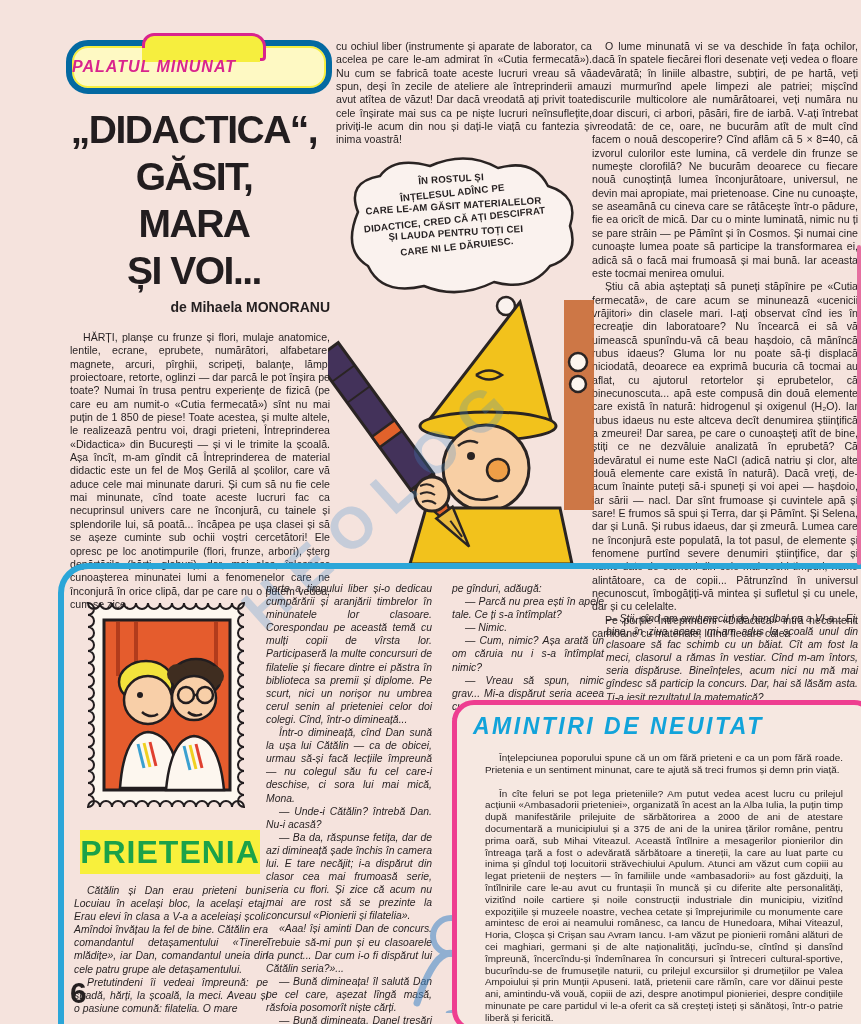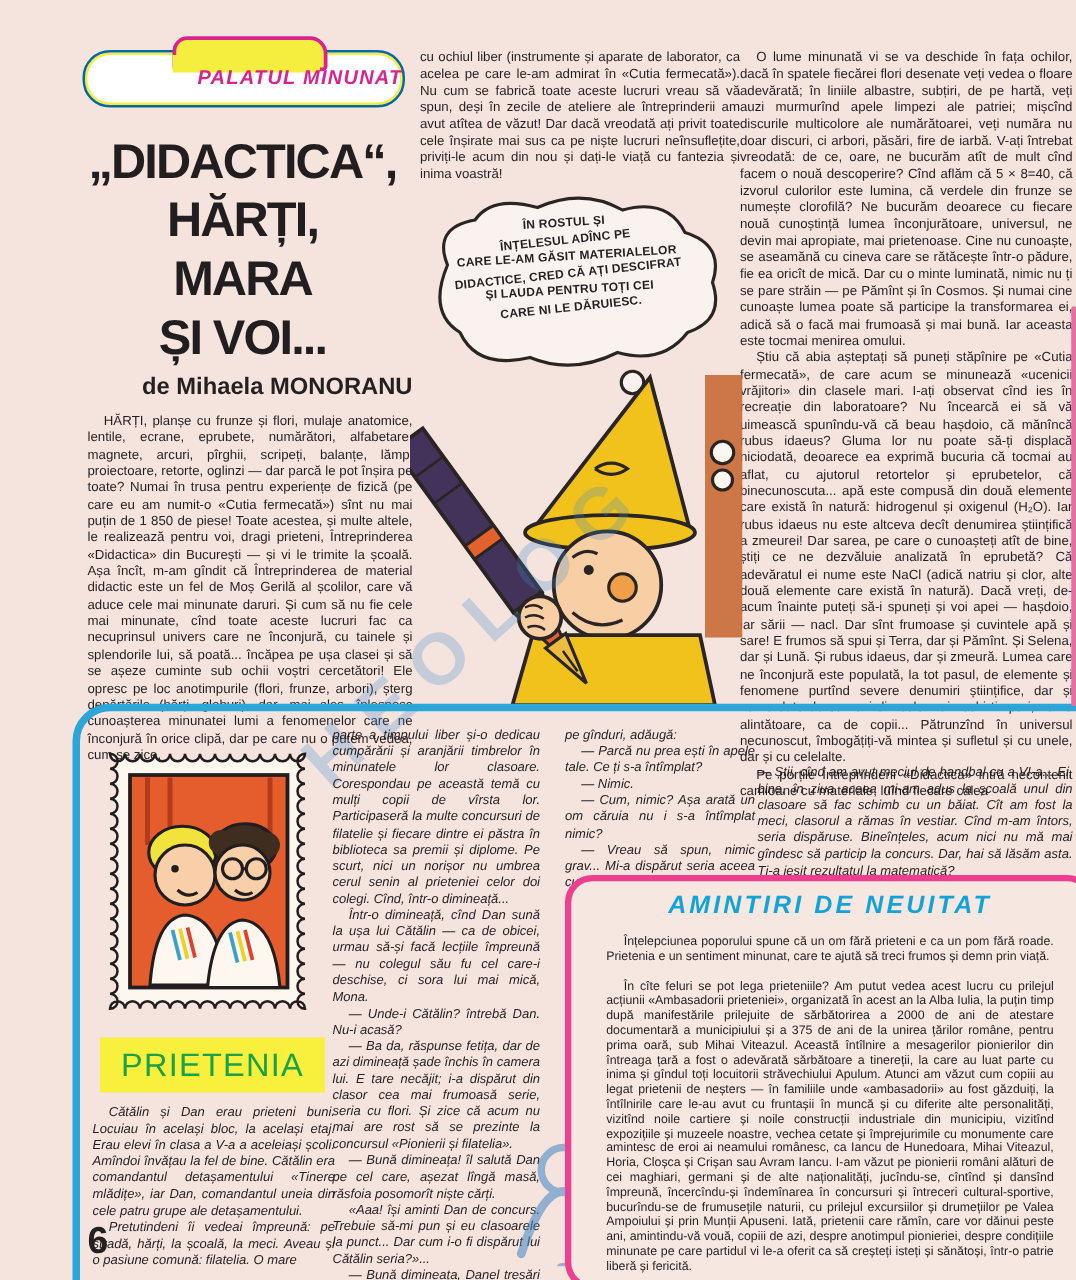--- a/index.html
+++ b/index.html
@@ -1,32 +1,32 @@
 <!DOCTYPE html>
 <html><head>
 <meta charset="utf-8">
 <style>
   html,body{margin:0;padding:0;background:#d8cfc6;}
   .page{position:relative;width:861px;height:1024px;margin:0 auto;background:#f5e3dd;
         font-family:"Liberation Sans",sans-serif;color:#241f20;overflow:hidden;}
   .abs{position:absolute;}
 
   
-  .banner{left:66px;top:40px;width:254px;height:42px;background:#ffffff;border:2px solid #0369a1;
-          border-radius:22px;display:flex;align-items:center;justify-content:flex-end;box-shadow:0 0 0 2px #f6ee3e inset;}
+  .banner{left:66px;top:40px;width:254px;height:42px;background:#fef9c3;border:6px solid #0369a1;
+          border-radius:22px;display:flex;align-items:center;justify-content:flex-start;box-shadow:0 0 0 2px #f6ee3e inset;}
   .banner:before{content:"";position:absolute;top:-13px;left:70px;width:118px;height:22px;background:#f6ee3e;
           border:3px solid #d9248e;border-radius:12px 14px 4px 4px;z-index:0;}
   .banner:after{content:"";position:absolute;top:2px;left:70px;width:118px;height:14px;background:#f6ee3e;z-index:1;}
   .banner span{position:relative;z-index:2;font-style:italic;font-weight:800;font-size:16px;
           letter-spacing:1px;color:#d9248e;}
 
   
   .art-title{left:58px;top:106px;width:272px;}
   .art-title div{text-align:center;font-weight:800;font-size:39px;line-height:47px;letter-spacing:-1.5px;color:#221d1f;}
-  .byline{left:58px;top:299px;width:272px;text-align:right;font-weight:800;font-size:19px;}
+  .byline{left:58px;top:299px;width:272px;text-align:right;font-weight:800;font-size:14px;}
 
   
   .txt{font-size:10.6px;line-height:13.35px;text-align:justify;}
   .txt p{margin:0;text-indent:13px;}
   .cont p:first-child{text-indent:0;}
   .ital{font-style:italic;font-size:10.4px;line-height:13.1px;}
 
   .col-left {left:70px;top:331px;width:260px;}
   .col-mid  {left:336px;top:40px;width:256px;}
   .col-right{left:592px;top:40px;width:266px;}
@@ -39,32 +39,32 @@
   .bubble-lines div:nth-child(even){transform:rotate(-1deg);}
 
   
   .watermark{left:235px;top:610px;transform:rotate(-42deg);transform-origin:left bottom;
              font-size:58px;font-weight:800;letter-spacing:16px;color:rgba(62,140,205,.26);white-space:nowrap;}
 
   
   .blue-frame{left:58px;top:563px;width:830px;height:480px;border:6px solid #2ba6d8;border-radius:30px;}
   .magenta-box{left:452px;top:700px;width:424px;height:332px;border:5px solid #ee3e90;border-radius:22px;
                background:#f6e8e1;padding:6px 16px 0 16px;box-sizing:border-box;}
-  .am-title{text-align:center;font-style:italic;font-weight:900;font-size:20px;letter-spacing:2.5px;
+  .am-title{text-align:left;font-style:italic;font-weight:900;font-size:23px;letter-spacing:2.5px;
             color:#12a3da;margin:2px 0 5px 0;}
   .am-body{font-size:9.9px;line-height:11.8px;text-align:justify;}
   .am-body p{margin:12px;text-indent:14px;}
   .sig-name{text-align:right;padding-right:58px;font-weight:800;font-size:13px;letter-spacing:1.5px;margin-top:4px;}
   .sig-role{text-align:center;padding-left:46px;font-weight:800;font-size:11.3px;margin-top:1px;}
 
   
   .stamp{left:78px;top:592px;width:178px;height:226px;}
   .prietenia-banner{left:80px;top:830px;width:180px;height:44px;background:#f8f03c;display:flex;
                     align-items:center;justify-content:center;}
-  .prietenia-banner span{font-weight:400;font-size:26px;letter-spacing:1px;color:#1ba249;}
+  .prietenia-banner span{font-weight:700;font-size:32px;letter-spacing:1px;color:#1ba249;}
   .prietenia-text{left:74px;top:884px;width:194px;}
   .page-number{left:70px;top:976px;font-size:30px;font-weight:800;}
 
   
   .story-a{left:266px;top:582px;width:166px;}
   .story-b{left:452px;top:582px;width:152px;}
   .story-c{left:606px;top:612px;width:252px;}
 
   .flourish{left:405px;top:898px;opacity:.55;}
   .edge-sliver{right:0;top:245px;width:4px;height:320px;background:#e66fa0;border-radius:2px;}
@@ -73,21 +73,21 @@
 <body>
 
 <div class="page">
 
   <div class="abs banner">
     <span>PALATUL MINUNAT</span>
   </div>
 
   <div class="abs art-title">
       <div>„DIDACTICA“,</div>
-      <div>HĂRȚI,</div>
+      <div>GĂSIT,</div>
       <div>MARA</div>
       <div>ȘI VOI...</div>
     </div>
   <div class="abs byline">de Mihaela MONORANU</div>
 
   <div class="abs txt col-left">
       <p>HĂRȚI, planșe cu frunze și flori, mulaje anatomice, lentile, ecrane, eprubete, numărători, alfabetare, magnete, arcuri, pîrghii, scripeți, balanțe, lămpi proiectoare, retorte, oglinzi — dar parcă le pot înșira pe toate? Numai în trusa pentru experiențe de fizică (pe care eu am numit-o «Cutia fermecată») sînt nu mai puțin de 1 850 de piese! Toate acestea, și multe altele, le realizează pentru voi, dragi prieteni, Întreprinderea «Didactica» din București — și vi le trimite la școală. Așa încît, m-am gîndit că Întreprinderea de material didactic este un fel de Moș Gerilă al școlilor, care vă aduce cele mai minunate daruri. Și cum să nu fie cele mai minunate, cînd toate aceste lucruri fac ca necuprinsul univers care ne înconjură, cu tainele și splendorile lui, să poată... încăpea pe ușa clasei și să se așeze cuminte sub ochii voștri cercetători! Ele opresc pe loc anotimpurile (flori, frunze, arbori), șterg depărtările (hărți, globuri), dar, mai ales, înlesnesc cunoașterea minunatei lumi a fenomenelor care ne înconjură în orice clipă, dar pe care nu o putem vedea, cum se zice,</p>
     </div>
   <div class="abs txt col-mid cont">
       <p>cu ochiul liber (instrumente și aparate de laborator, ca acelea pe care le-am admirat în «Cutia fermecată»). Nu cum se fabrică toate aceste lucruri vreau să vă spun, deși în zecile de ateliere ale întreprinderii am avut atîtea de văzut! Dar dacă vreodată ați privit toate cele înșirate mai sus ca pe niște lucruri neînsuflețite, priviți-le acum din nou și dați-le viață cu fantezia și inima voastră!</p>
@@ -190,22 +190,22 @@
   <div class="abs txt ital prietenia-text">
       <p>Cătălin și Dan erau prieteni buni. Locuiau în același bloc, la același etaj. Erau elevi în clasa a V-a a aceleiași școli. Amîndoi învățau la fel de bine. Cătălin era comandantul detașamentului «Tinere mlădițe», iar Dan, comandantul uneia din cele patru grupe ale detașamentului.</p>
       <p>Pretutindeni îi vedeai împreună: pe stradă, hărți, la școală, la meci. Aveau și o pasiune comună: filatelia. O mare</p>
     </div>
 
   <div class="abs txt ital story-a cont">
       <p>parte a timpului liber și-o dedicau cumpărării și aranjării timbrelor în minunatele lor clasoare. Corespondau pe această temă cu mulți copii de vîrsta lor. Participaseră la multe concursuri de filatelie și fiecare dintre ei păstra în biblioteca sa premii și diplome. Pe scurt, nici un norișor nu umbrea cerul senin al prieteniei celor doi colegi. Cînd, într-o dimineață...</p>
       <p>Într-o dimineață, cînd Dan sună la ușa lui Cătălin — ca de obicei, urmau să-și facă lecțiile împreună — nu colegul său fu cel care-i deschise, ci sora lui mai mică, Mona.</p>
       <p>— Unde-i Cătălin? întrebă Dan. Nu-i acasă?</p>
       <p>— Ba da, răspunse fetița, dar de azi dimineață șade închis în camera lui. E tare necăjit; i-a dispărut din clasor cea mai frumoasă serie, seria cu flori. Și zice că acum nu mai are rost să se prezinte la concursul «Pionierii și filatelia».</p>
+      <p>«Aaa! își aminti Dan de concurs. Trebuie să-mi pun și eu clasoarele la punct... Dar cum i-o fi dispărut lui Cătălin seria?»...</p>
       <p>— Bună dimineața! îl salută Dan pe cel care, așezat lîngă masă, răsfoia posomorît niște cărți.</p>
-      <p>«Aaa! își aminti Dan de concurs. Trebuie să-mi pun și eu clasoarele la punct... Dar cum i-o fi dispărut lui Cătălin seria?»...</p>
       <p>— Bună dimineața, Danel tresări Cătălin. Ia loc. Și își continuă ocupația.</p>
     </div>
   <div class="abs txt ital story-b cont">
       <p>pe gînduri, adăugă:</p>
       <p>— Parcă nu prea ești în apele tale. Ce ți s-a întîmplat?</p>
       <p>— Nimic.</p>
       <p>— Cum, nimic? Așa arată un om căruia nu i s-a întîmplat nimic?</p>
       <p>— Vreau să spun, nimic grav... Mi-a dispărut seria aceea cu flori, se hotărî el deodată să-și mărturisească necazul.</p>
       <p>— Cum asta, cînd?</p>
     </div>

